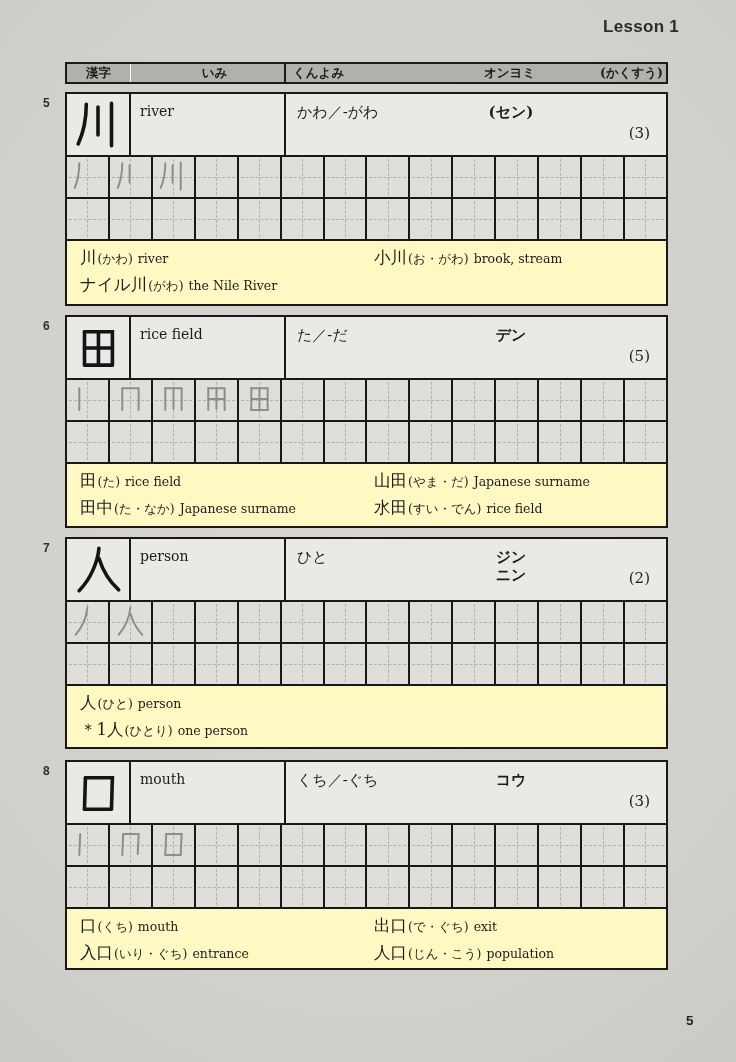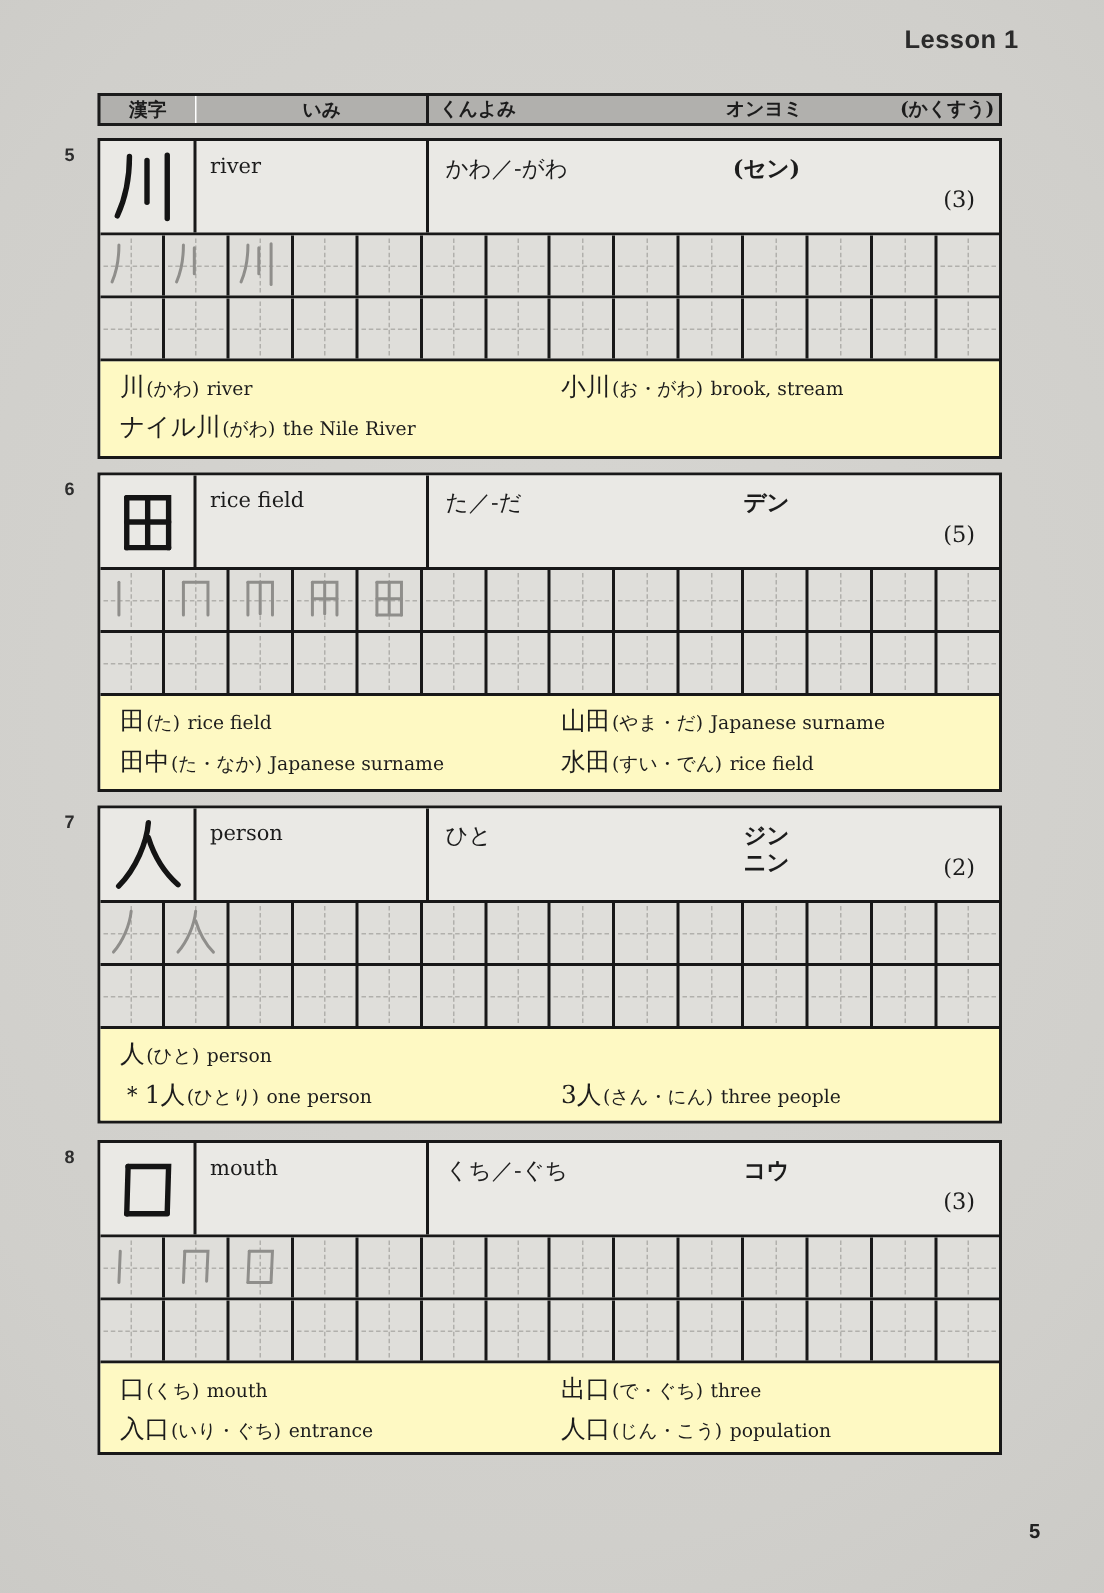--- a/index.html
+++ b/index.html
@@ -318,21 +318,20 @@
         <div class="gcell"></div>
         <div class="gcell"></div>
         <div class="gcell"></div>
         <div class="gcell"></div>
         <div class="gcell"></div>
         <div class="gcell"></div>
       </div>
     <div class="examples">
       <div class="ex p00"><span class="ex-w">人</span><span class="ex-r">(ひと)</span><span class="ex-g">person</span></div>
       <div class="ex p10"><span class="ex-w">＊1人</span><span class="ex-r">(ひとり)</span><span class="ex-g">one person</span></div>
-      <div class="ex p11"><span class="ex-w">3人</span><span class="ex-r">(さん・にん)</span><span class="ex-g">three people</span></div>
     </div>
   </section>
 
   <section class="entry e3">
     <div class="num">8</div>
     <div class="info-row">
       <div class="kanji-cell">
           <svg viewBox="0 0 60 60" class="big-kanji-stroke" preserveAspectRatio="xMidYMid meet">
             <path d="M16,13 L15,48"></path>
             <path d="M16,13 L46,13 L45,47"></path>
@@ -391,20 +390,20 @@
         <div class="gcell"></div>
         <div class="gcell"></div>
         <div class="gcell"></div>
         <div class="gcell"></div>
         <div class="gcell"></div>
         <div class="gcell"></div>
         <div class="gcell"></div>
       </div>
     <div class="examples">
       <div class="ex p00"><span class="ex-w">口</span><span class="ex-r">(くち)</span><span class="ex-g">mouth</span></div>
-      <div class="ex p01"><span class="ex-w">出口</span><span class="ex-r">(で・ぐち)</span><span class="ex-g">three</span></div>
+      <div class="ex p01"><span class="ex-w">出口</span><span class="ex-r">(で・ぐち)</span><span class="ex-g">exit</span></div>
       <div class="ex p10"><span class="ex-w">入口</span><span class="ex-r">(いり・ぐち)</span><span class="ex-g">entrance</span></div>
       <div class="ex p11"><span class="ex-w">人口</span><span class="ex-r">(じん・こう)</span><span class="ex-g">population</span></div>
     </div>
   </section>
 
   <div class="pagenum">5</div>
 </div>
 
 </body></html>

